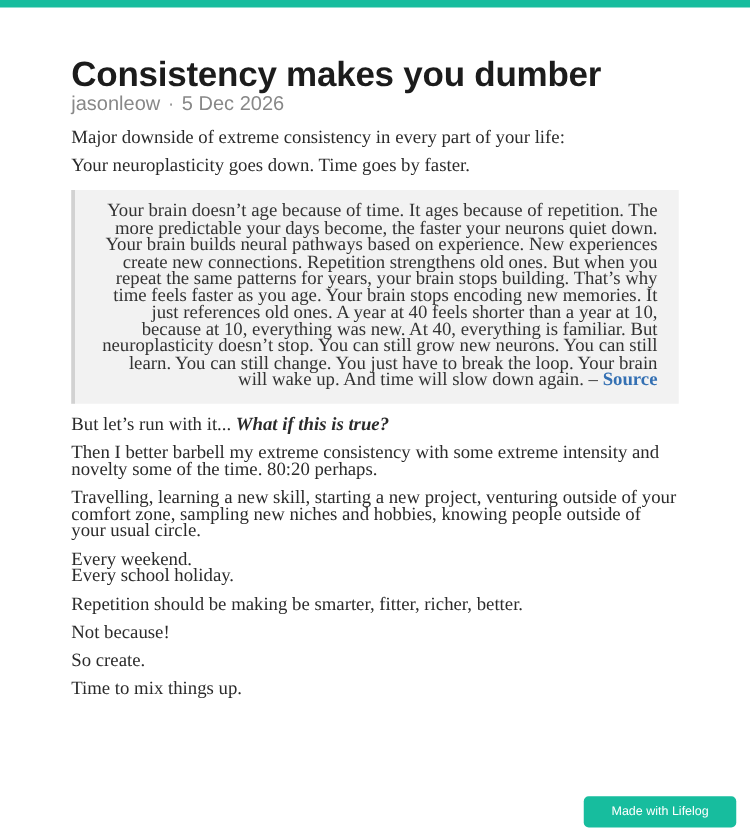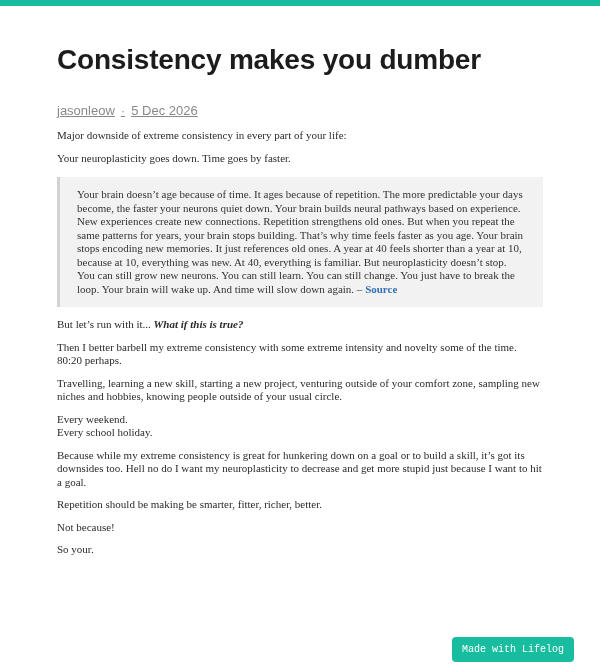--- a/index.html
+++ b/index.html
@@ -25,65 +25,65 @@
   .post-title {
     margin: 41px 0 0 0;
     font-size: 28px;
     line-height: 26px;
     font-weight: 700;
     letter-spacing: -0.2px;
     color: #1c1c1c;
     font-family: "Liberation Sans", sans-serif;
   }
   .meta {
-    margin-top: 30px;
-    font-size: 13px;
+    margin-top: 2px;
+    font-size: 16px;
     color: #888888;
     display: flex;
     align-items: center;
     gap: 6px;
-    text-decoration: underline;
   }
   .meta .author { color: #888888; text-decoration: none; }
   .meta .dot { color: #9a9a9a; }
   .article {
     margin-top: 11px;
     font-family: "Liberation Serif", "DejaVu Serif", serif;
-    font-size: 11px;
+    font-size: 15px;
     line-height: 13.5px;
     color: #2b2b2b;
   }
   .article p {
     margin: 0 0 9px 0;
   }
   blockquote {
     margin: 12px 0 11px 0;
     background: var(--quote-bg, #f2f2f2);
     border-left: 3px solid var(--quote-border, #d2d2d2);
     padding: 11px 17px 11px 17px;
     color: #333333;
+    text-align: right;
   }
   .source-link {
     color: var(--link, #3470b3);
     font-weight: 700;
     text-decoration: none;
   }
   .emphasis {
     font-weight: 600;
     margin-top: 43px;
   }
   .badge-button {
     position: absolute;
-    right: 26px;
+    right: 11px;
     bottom: 10px;
     background: var(--accent, #17bd9e);
     color: #ffffff;
     font-size: 10px;
-    font-family: Liberation Mono, monospace;
-    padding: 7px 10px;
+    font-family: Liberation Sans, sans-serif;
+    padding: 7px 22px;
     border: none;
     border-radius: 4px;
     cursor: pointer;
   }
 </style>
 </head>
 <body style="--accent: #17bd9e; --link: #3470b3; --quote-bg: #f2f2f2; --quote-border: #d2d2d2;">
 
 <div class="accent-bar"></div>
 
@@ -109,26 +109,26 @@
 
 
     <p><span>But let’s run with it... </span><em class="emphasis">What if this is true?</em></p>
 
     <p>Then I better barbell my extreme consistency with some extreme intensity and novelty some of the time. 80:20 perhaps.</p>
 
     <p>Travelling, learning a new skill, starting a new project, venturing outside of your comfort zone, sampling new niches and hobbies, knowing people outside of your usual circle.</p>
 
     <p><span>Every weekend.</span><br><span>Every school holiday.</span></p>
 
-    <p>Because while my extreme consistency is great for hunkering down on a goal or to build a skill, it’s got its downsides too. Hell no do I want my neuroplasticity to decrease and get more stupid just because I want to hit a goal.</p>
 
     <p>Repetition should be making be smarter, fitter, richer, better.</p>
 
     <p>Not because!</p>
 
-    <p>So your.</p>
+    <p>So create.</p>
 
+    <p>Time to mix things up.</p>
 
   </div>
 
 </div>
 
 <button class="badge-button">Made with Lifelog</button>
 
 </body></html>

